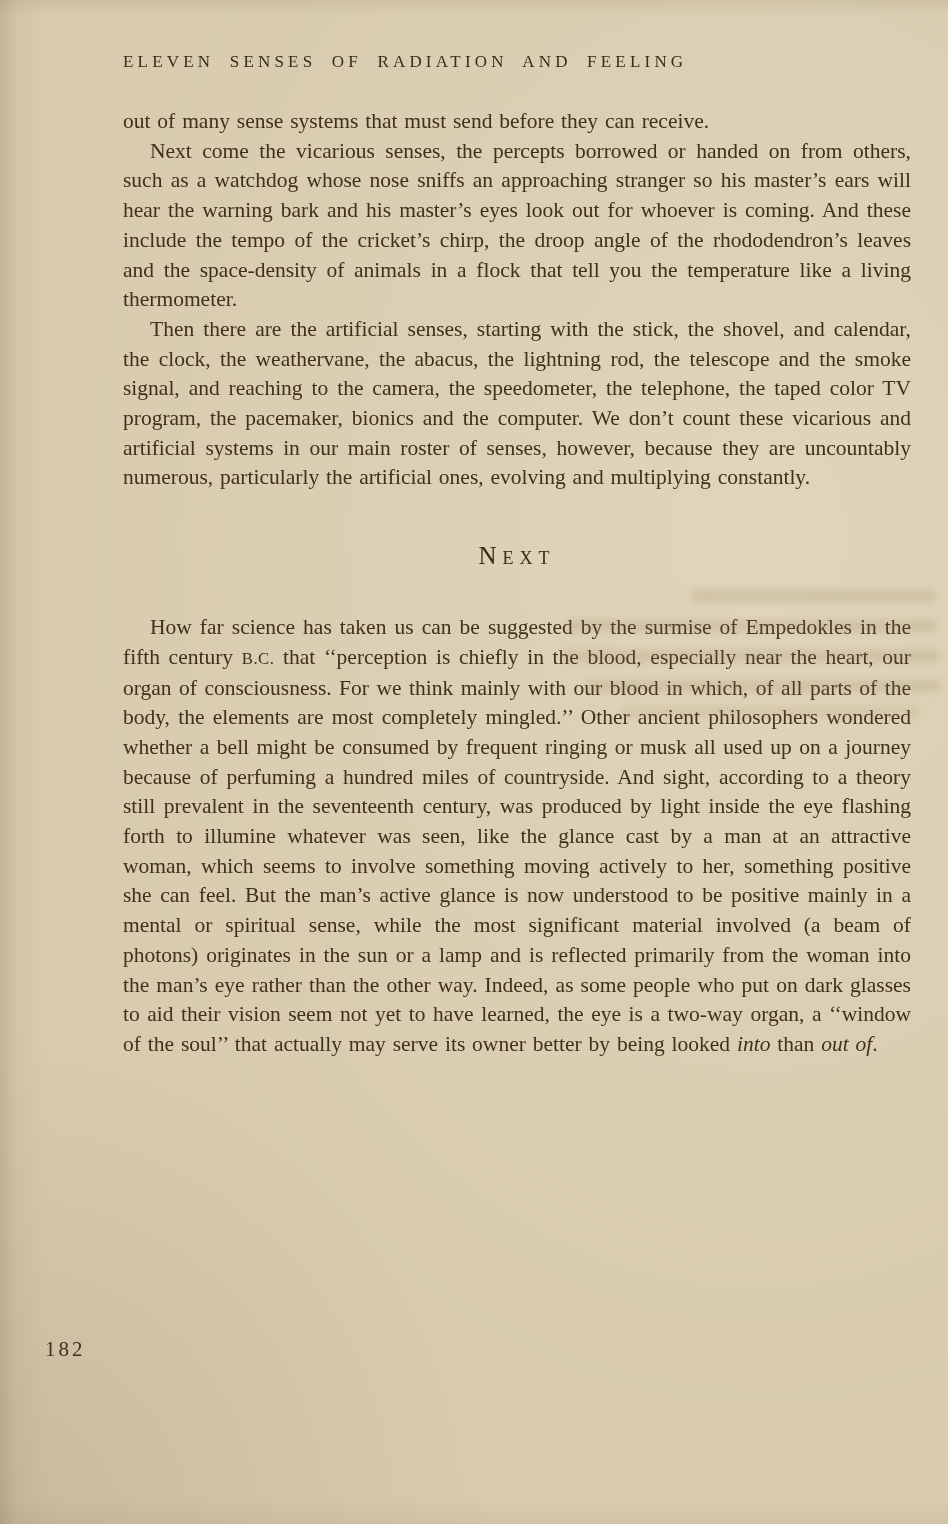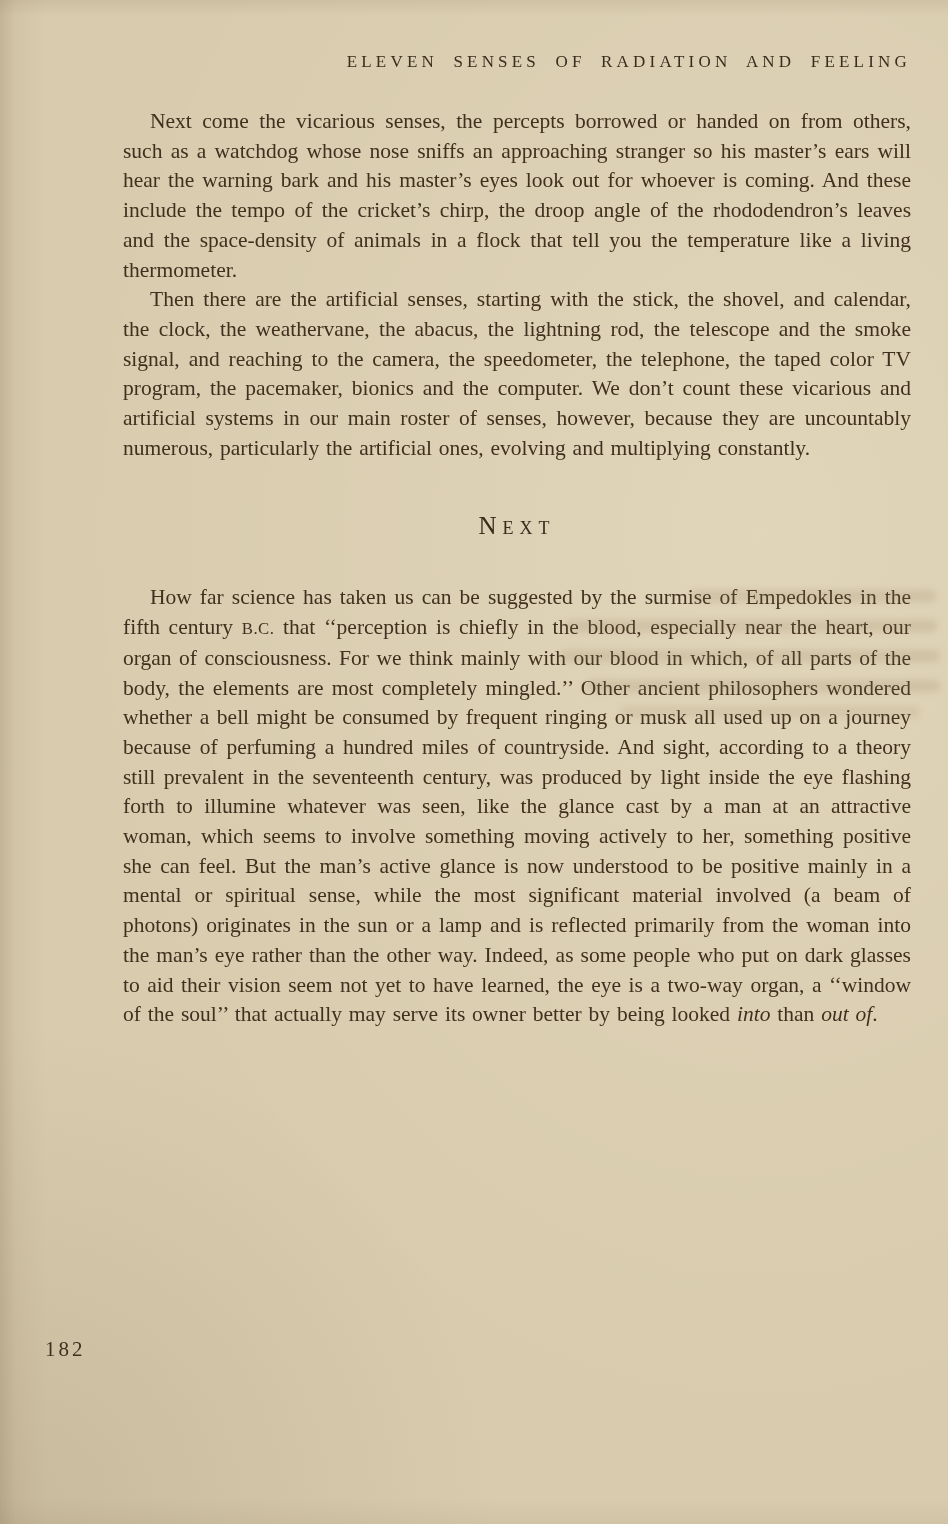--- a/index.html
+++ b/index.html
@@ -24,21 +24,21 @@
       linear-gradient(0deg, rgba(120,100,70,0.08) 0px, transparent 26px),
       linear-gradient(90deg, rgba(110,88,58,0.20) 0px, rgba(110,88,58,0.06) 16px, transparent 46px),
       radial-gradient(ellipse at 80% 35%, rgba(255,248,228,0.22), transparent 65%),
       var(--paper);
   }
   .running-header {
     position: absolute;
     top: 52px;
     left: 123px;
     width: 788px;
-    text-align: right;
+    text-align: left;
     font-size: 17px;
     letter-spacing: 4.2px;
     word-spacing: 7px;
     color: var(--header-ink);
     white-space: nowrap;
   }
   .body-text {
     position: absolute;
     top: 107px;
     left: 123px;
@@ -94,20 +94,21 @@
   .g5 { top: 706px; left: 620px; width: 300px; opacity: .7; }
 </style>
 </head>
 <body>
 
 <div class="page">
 
   <div class="running-header">ELEVEN SENSES OF RADIATION AND FEELING</div>
 
   <div class="body-text">
+    <p class="para"><span>out of many sense systems that must send before they can receive.</span></p>
     <p class="para indent"><span>Next come the vicarious senses, the percepts borrowed or handed on from others, such as a watchdog whose nose sniffs an approaching stranger so his master’s ears will hear the warning bark and his master’s eyes look out for whoever is coming.  And these include the tempo of the cricket’s chirp, the droop angle of the rhododendron’s leaves and the space-density of animals in a flock that tell you the temperature like a living thermometer.</span></p>
     <p class="para indent"><span>Then there are the artificial senses, starting with the stick, the shovel, and calendar, the clock, the weathervane, the abacus, the lightning rod, the telescope and the smoke signal, and reaching to the camera, the speedometer, the telephone, the taped color TV program, the pacemaker, bionics and the computer.  We don’t count these vicarious and artificial systems in our main roster of senses, however, because they are uncountably numerous, particularly the artificial ones, evolving and multiplying constantly.</span></p>
     <h2 class="section-heading">Next</h2>
     <p class="para indent"><span>How far science has taken us can be suggested by the surmise of Empedokles in the fifth century </span><span class="smallcaps">B.C.</span><span> that ‘‘perception is chiefly in the blood, especially near the heart, our organ of consciousness.  For we think mainly with our blood in which, of all parts of the body, the elements are most completely mingled.’’  Other ancient philosophers wondered whether a bell might be consumed by frequent ringing or musk all used up on a journey because of perfuming a hundred miles of countryside.  And sight, according to a theory still prevalent in the seventeenth century, was produced by light inside the eye flashing forth to illumine whatever was seen, like the glance cast by a man at an attractive woman, which seems to involve something moving actively to her, something positive she can feel.  But the man’s active glance is now understood to be positive mainly in a mental or spiritual sense, while the most significant material involved (a beam of photons) originates in the sun or a lamp and is reflected primarily from the woman into the man’s eye rather than the other way.  Indeed, as some people who put on dark glasses to aid their vision seem not yet to have learned, the eye is a two-way organ, a ‘‘window of the soul’’ that actually may serve its owner better by being looked </span><span class="italic">into</span><span> than </span><span class="italic">out of</span><span>.</span></p>
   </div>
 
   <div class="page-number">182</div>
 
   <div class="ghost-line g1"></div>
   <div class="ghost-line g2"></div>

